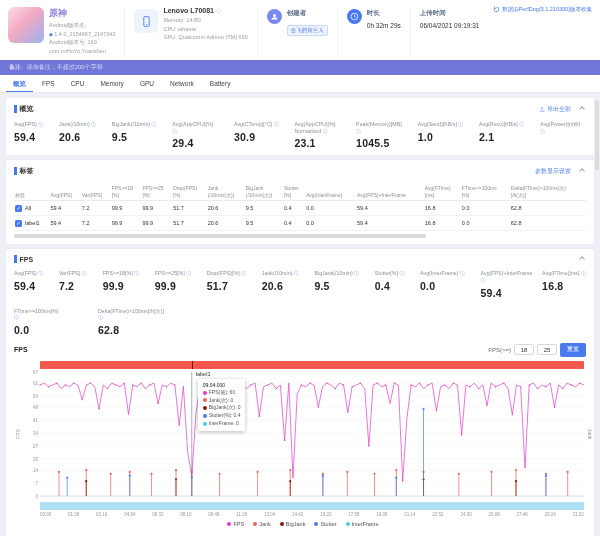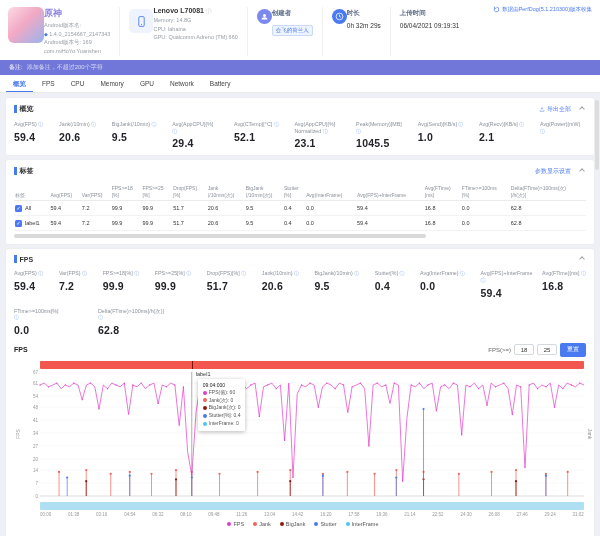--- a/index.html
+++ b/index.html
@@ -1,20 +1,20 @@
 <!DOCTYPE html>
 <html><head>
 <meta charset="utf-8">
 <style>
 *{margin:0;padding:0;box-sizing:border-box}
 html,body{width:600px;height:536px}
 body{font-family:"Liberation Sans","DejaVu Sans",sans-serif;background:#eef0f5;color:#333;overflow:hidden;position:relative}
 
 .topbar{display:flex;background:#fff;height:60px;padding:7px 8px 4px 8px;position:relative;align-items:flex-start}
-.hsec{padding:0 9px;border-left:1px solid #f1f1f1;display:flex;height:100%}
+.hsec{padding:0 9px;border-left:1px solid #f1f1f1;display:flex;gap:5px;height:100%}
 .hsec.first{border-left:none;padding-left:0}
 .avatar{width:36px;height:36px;border-radius:6px;background:linear-gradient(135deg,#fbd9e4,#f2a9c4 45%,#98b4ee);flex:none}
 .app-title{font-size:9px;font-weight:bold;color:#8b80e0;margin-bottom:1px}
 .tiny{font-size:5.5px;color:#9aa0a6;line-height:1.55}
 .tiny .dia{color:#4a7af0;font-size:5px}
 .dev-ico{width:24px;height:24px;border-radius:5px;background:#eef3fe;display:flex;align-items:center;justify-content:center;flex:none;margin-top:2px}
 .dev-name{font-size:7px;font-weight:bold;color:#333;margin-bottom:1px}
 .ic-info{color:#b9bec4;font-size:5.5px;font-weight:normal}
 .meta-ico{width:15px;height:15px;border-radius:50%;display:flex;align-items:center;justify-content:center;flex:none;margin-top:2px}
 .meta-label{font-size:6.5px;color:#5b6b86;font-weight:bold;margin-top:2px}
@@ -183,21 +183,21 @@
         <div class="metric">
           <div class="mlabel">BigJank(/10min) <span class="ii">ⓘ</span></div>
           <div class="mvalue">9.5</div>
         </div>
         <div class="metric">
           <div class="mlabel">Avg(AppCPU)[%] <span class="ii">ⓘ</span></div>
           <div class="mvalue">29.4</div>
         </div>
         <div class="metric">
           <div class="mlabel">Avg(CTemp)[°C] <span class="ii">ⓘ</span></div>
-          <div class="mvalue">52.1</div>
+          <div class="mvalue">30.9</div>
         </div>
         <div class="metric">
           <div class="mlabel">Avg(AppCPU)[%] Normalized <span class="ii">ⓘ</span></div>
           <div class="mvalue">23.1</div>
         </div>
         <div class="metric">
           <div class="mlabel">Peak(Memory)[MB] <span class="ii">ⓘ</span></div>
           <div class="mvalue">1045.5</div>
         </div>
         <div class="metric">

